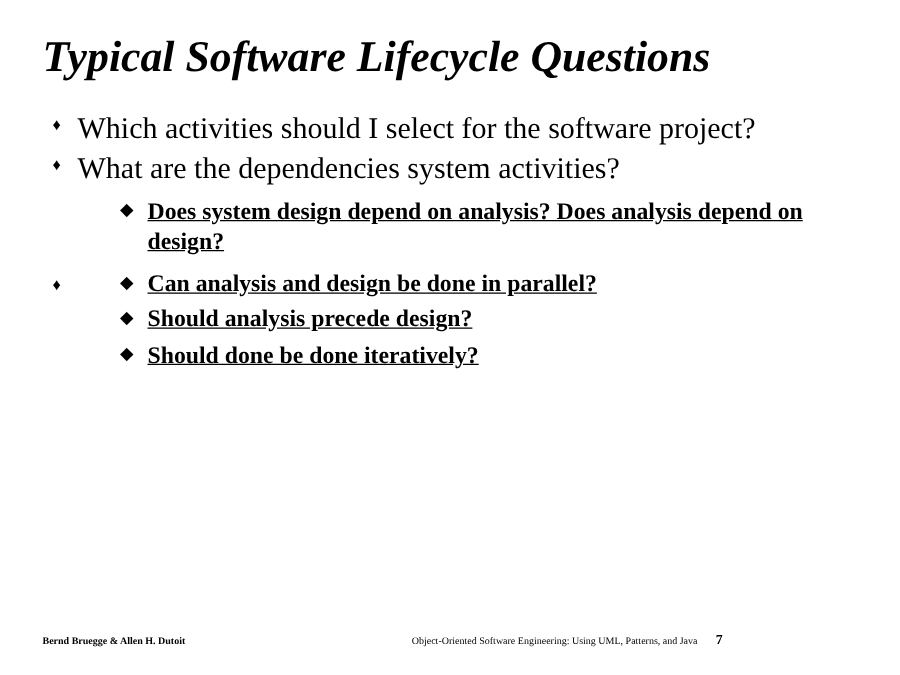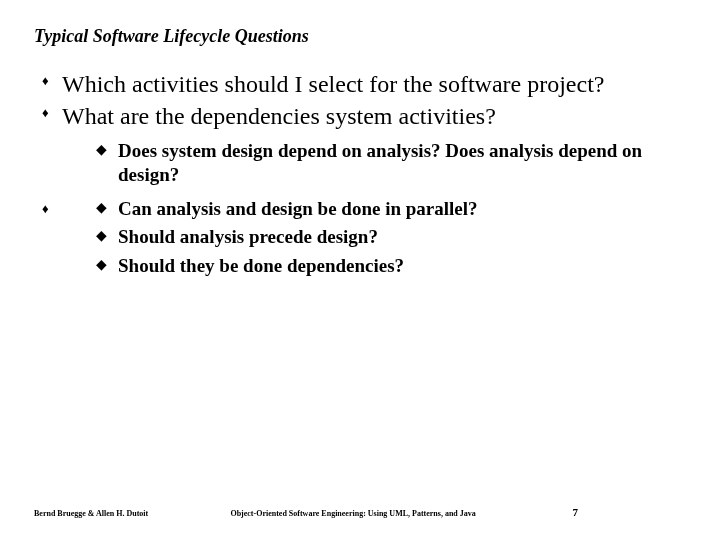--- a/index.html
+++ b/index.html
@@ -1,48 +1,48 @@
 <!DOCTYPE html>
 <html><head>
 <meta charset="utf-8">
 <style>
   * { margin: 0; padding: 0; box-sizing: border-box; }
   html, body { width: 720px; height: 540px; background: #fff; font-family: "Times New Roman", Times, serif; color: #000; }
   .slide { position: relative; width: 720px; height: 540px; padding: 26px 34px 0 34px; }
-  .title { font-size: 18px; font-weight: bold; font-style: italic; margin-bottom: 22px; }
+  .title { font-size: 35px; font-weight: bold; font-style: italic; margin-bottom: 22px; }
   ul.level1 { list-style: none; padding-left: 8px; }
   ul.level1 > li { position: relative; padding-left: 20px; font-size: 24px; line-height: 1.25; margin-bottom: 2px; }
   ul.level1 > li::before { content: "\2666"; position: absolute; left: 0; top: 4px; font-size: 13px; }
-  ul.level2 { list-style: none; padding-left: 34px; margin-top: 8px; margin-bottom: 10px; }
+  ul.level2 { list-style: none; padding-left: 34px; margin-top: 8px; margin-bottom: 10px; text-decoration: underline; }
   ul.level2 > li { position: relative; padding-left: 22px; font-size: 19px; font-weight: bold; line-height: 1.25; margin-bottom: 5px; }
   ul.level2 > li::before { content: "\25C6"; position: absolute; left: 0; top: 2px; font-size: 14px; font-weight: normal; }
   .footer { position: absolute; bottom: 22px; left: 0; width: 612px; padding: 0 34px; display: flex; justify-content: space-between; align-items: baseline; }
   .footer-left { font-size: 8px; font-weight: bold; }
-  .footer-center { font-size: 8px; font-weight: bold; text-align: center; flex: 1; }
+  .footer-center { font-size: 8px; font-weight: normal; text-align: right; flex: 1; }
   .footer-right { font-size: 11px; font-weight: bold; min-width: 20px; text-align: right; }
 </style>
 </head>
 <body>
 
 <div class="slide">
   <h1 class="title">Typical Software Lifecycle Questions</h1>
 
   <ul class="level1">
     <li>Which activities should I select for the software project?</li>
     <li>
       <span>What are the dependencies system activities?</span>
       <ul class="level2">
         <li>Does system design depend on analysis? Does analysis depend on design?</li>
       </ul>
     </li>
     <li>
       <ul class="level2">
         <li>Can analysis and design be done in parallel?</li>
         <li>Should analysis precede design?</li>
-        <li>Should they be done dependencies?</li>
+        <li>Should done be done iteratively?</li>
       </ul>
     </li>
   </ul>
 
   <div class="footer">
     <div class="footer-left">Bernd Bruegge &amp; Allen H. Dutoit</div>
     <div class="footer-center">Object-Oriented Software Engineering: Using UML, Patterns, and Java</div>
     <div class="footer-right">7</div>
   </div>
 </div>

